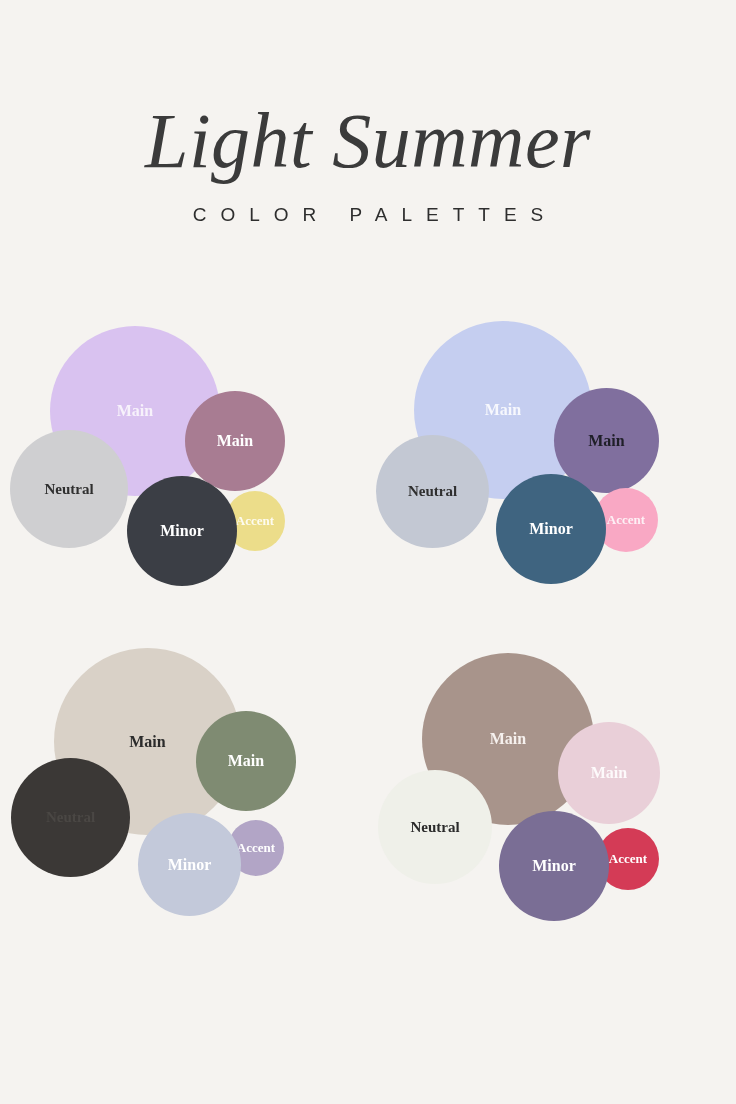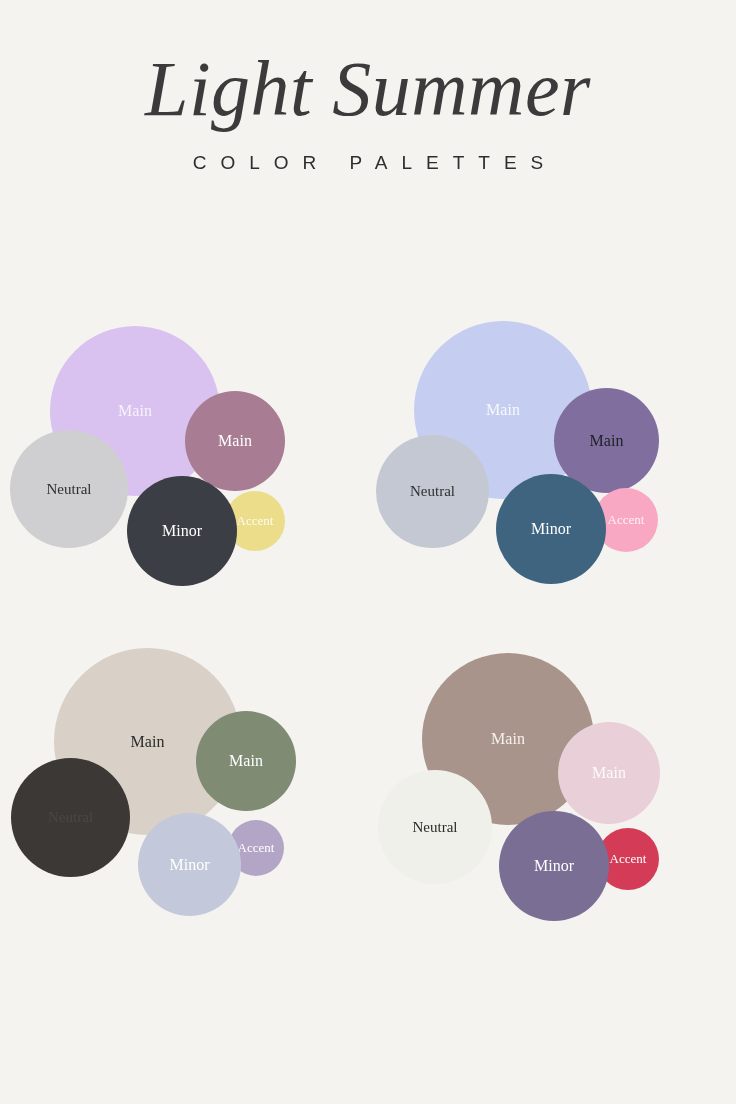--- a/index.html
+++ b/index.html
@@ -12,21 +12,21 @@
     background: #f5f3f0;
     font-family: "Liberation Serif", serif;
     overflow: hidden;
     position: relative;
   }
 
   
   .header {
     width: 100%;
     text-align: center;
-    padding-top: 52px;
+    padding-top: 104px;
     box-sizing: border-box;
   }
   .title {
     font-family: "Liberation Serif", serif;
     font-style: italic;
     font-weight: 400;
     font-size: 78px;
     line-height: 0.95;
     letter-spacing: 0.5px;
     color: #3b3b3b;
@@ -64,21 +64,21 @@
   .bubble {
     position: absolute;
     border-radius: 50%;
     display: flex;
     align-items: center;
     justify-content: center;
     box-sizing: border-box;
   }
   .bubble-label {
     font-family: "Liberation Serif", serif;
-    font-weight: 400;
+    font-weight: 700;
     white-space: nowrap;
     user-select: none;
   }
 
   
   .b-main-lg  { z-index: 1; }
   .b-neutral  { z-index: 2; }
   .b-main-sm  { z-index: 3; }
   .b-accent   { z-index: 4; align-items: center; }
   .b-minor    { z-index: 5; }

